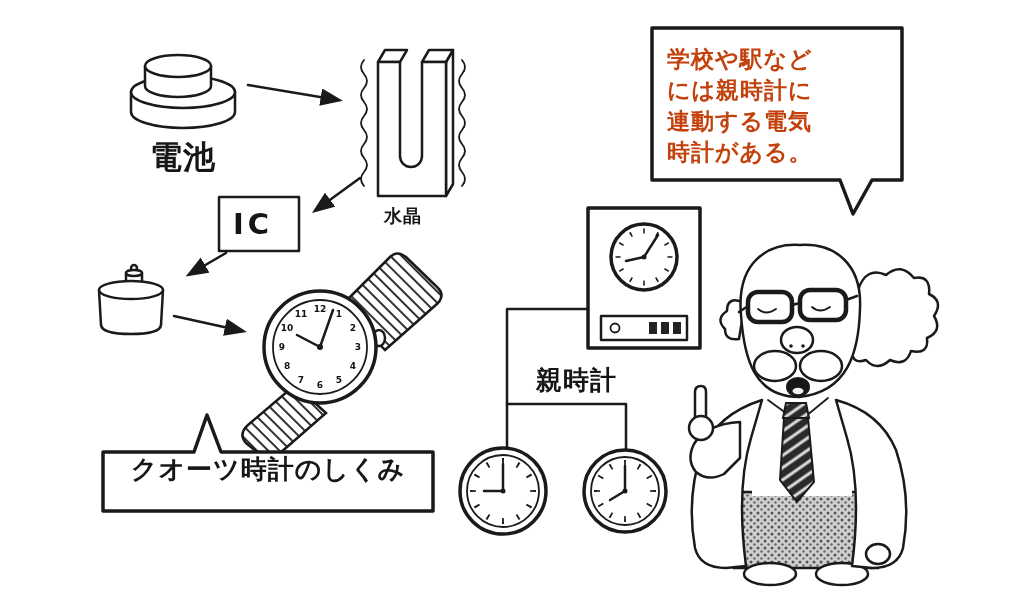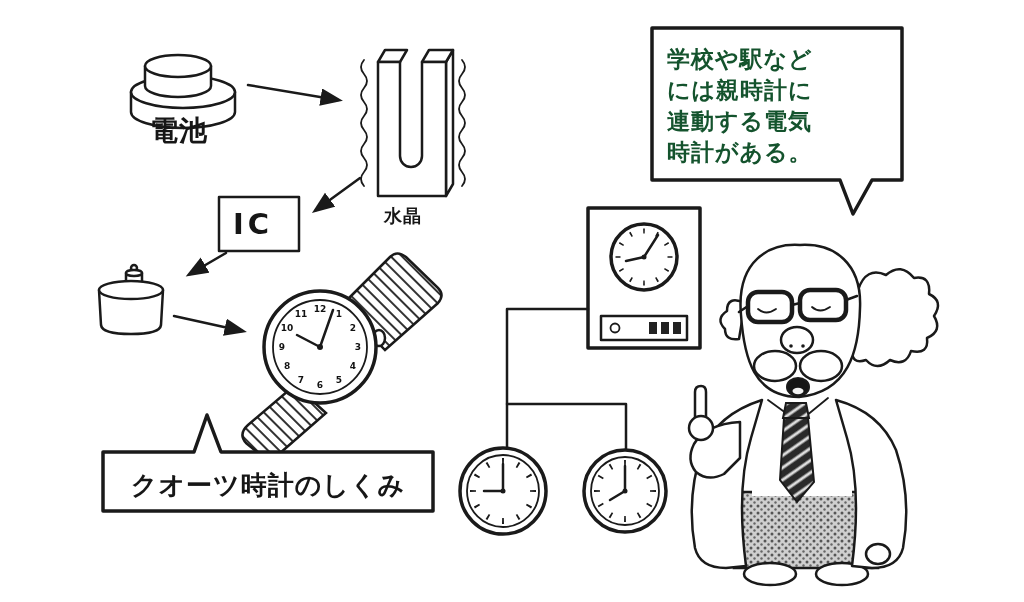--- a/index.html
+++ b/index.html
@@ -11,40 +11,40 @@
     overflow:hidden;
   }
   .art{position:absolute;left:0;top:0;}
   .label{
     position:absolute;
     color:#161616;
     font-weight:700;
     letter-spacing:1px;
     white-space:nowrap;
   }
-  .lbl-battery{left:150px;top:112px;font-size:28px;text-align:center;}
+  .lbl-battery{left:150px;top:136px;font-size:32px;text-align:center;}
   .lbl-quartz{left:384px;top:204px;font-size:18px;}
   .lbl-motor{left:86px;top:347px;font-size:23px;}
   .lbl-master{left:536px;top:363px;font-size:26px;}
   .lbl-child{left:538px;top:536px;font-size:26px;}
   .ic-text{
     left:219px;top:197px;width:68px;height:54px;
     display:flex;align-items:center;justify-content:center;
     font-size:29px;letter-spacing:4px;font-weight:700;color:#161616;
     position:absolute;
   }
   .caption-text{
-    left:103px;top:456px;width:330px;height:59px;
+    left:103px;top:440px;width:330px;height:59px;
     display:flex;align-items:center;justify-content:center;
     font-size:26px;font-weight:700;color:#161616;position:absolute;
     letter-spacing:1px;
   }
   .speech-text{
     left:667px;top:44px;width:226px;
-    font-size:23px;line-height:31px;font-weight:700;color:#14532d;
+    font-size:23px;line-height:31px;font-weight:700;color:#c2410c;
     position:absolute;white-space:pre-line;letter-spacing:1px;
   }
   .ink{stroke:#1a1a1a;fill:none;stroke-width:2.5;stroke-linecap:round;stroke-linejoin:round;}
   .inkfill{stroke:#1a1a1a;fill:#ffffff;stroke-width:2.5;stroke-linejoin:round;stroke-linecap:round;}
   .thick{stroke-width:3.5;}
   .thin{stroke-width:1.8;}
   .watch-num{font:700 9px "DejaVu Sans",sans-serif;fill:#111;text-anchor:middle;}
   .ticks{fill:none;stroke:#1a1a1a;}
 </style>
 </head>
@@ -231,19 +231,20 @@
       <g>
         <ellipse cx="798" cy="387" rx="11" ry="9" fill="#161616" stroke="#1a1a1a" stroke-width="2"></ellipse>
         <ellipse cx="798" cy="391" rx="5.5" ry="3.2" fill="#f2f2f2"></ellipse>
       </g>
     </g>
   </svg>
 
   <div class="label lbl-battery">電池</div>
   <div class="label lbl-quartz">水晶</div>
   <div class="ic-text">IC</div>
+  <div class="label lbl-master">親時計</div>
   <div class="caption-text">クオーツ時計のしくみ</div>
   <div class="speech-text">学校や駅など
 には親時計に
 連動する電気
 時計がある。</div>
 
 </div>
 
 </body></html>

